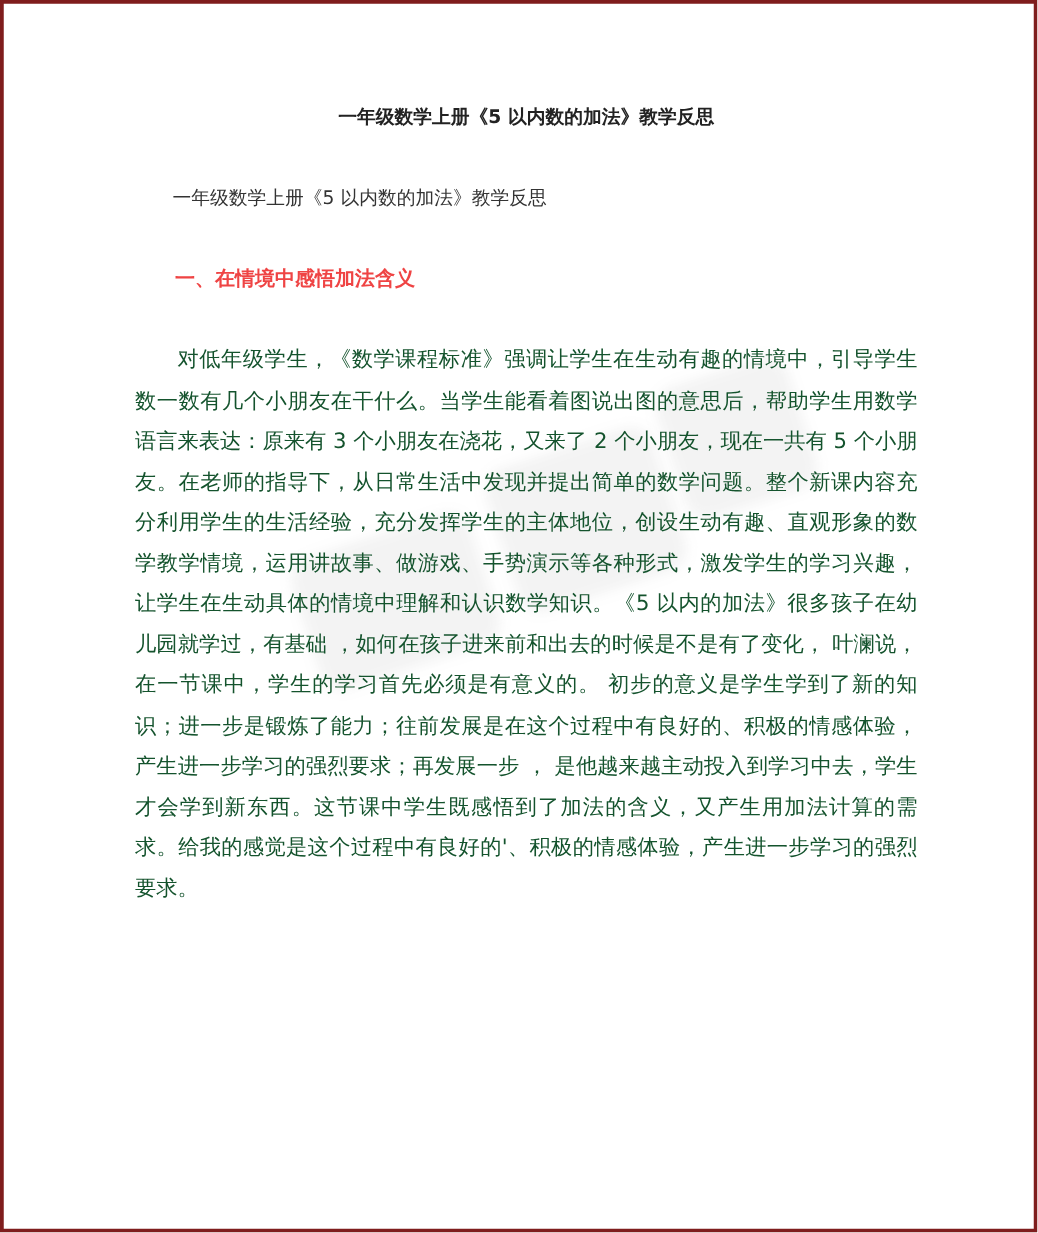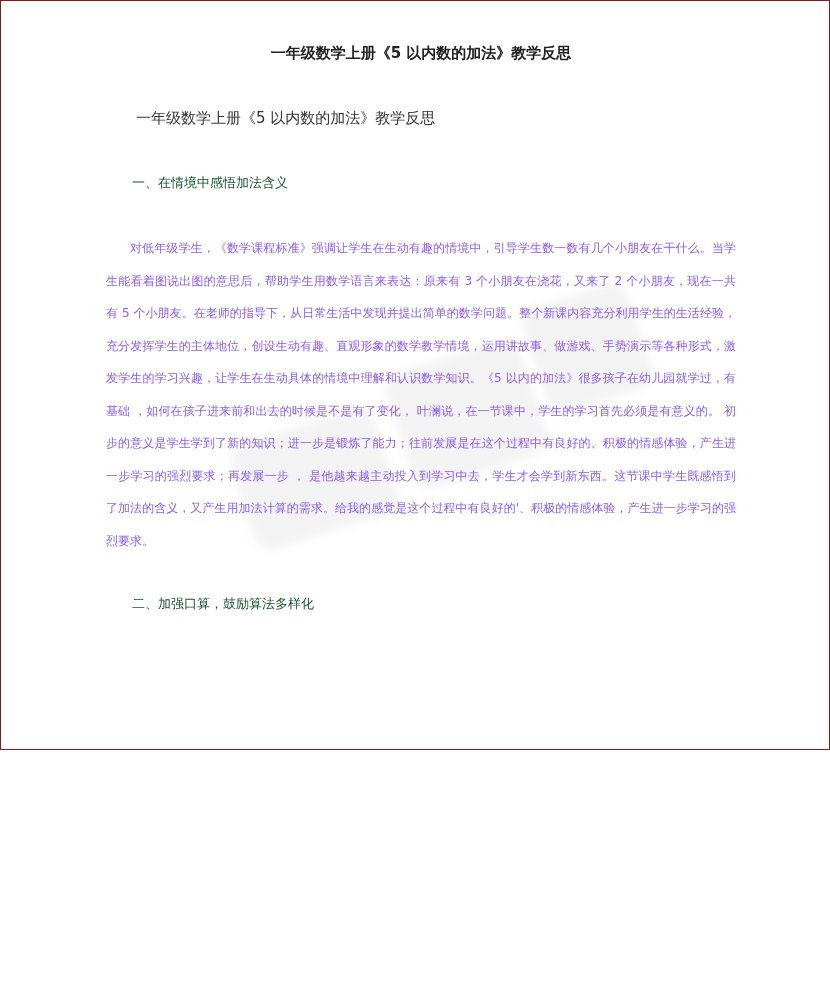--- a/index.html
+++ b/index.html
@@ -10,24 +10,24 @@
   body {
     width: 830px;
     height: 986px;
     overflow: hidden;
     font-family: "DejaVu Sans", "Liberation Sans", sans-serif;
   }
   .page {
     position: relative;
     box-sizing: border-box;
     width: 830px;
-    height: 750px;
+    height: 986px;
     background: #ffffff;
-    border: 1px solid #7f1d1d;
-    padding: 36px 93px 0 105px;
+    border: 3px solid #7f1d1d;
+    padding: 74px 93px 0 105px;
     overflow: hidden;
     color: #333333;
   }
   .doc-title {
     margin: 0 0 33px 0;
     font-size: 15px;
     line-height: 32px;
     font-weight: bold;
     color: #222222;
     text-align: center;
@@ -35,33 +35,33 @@
   .intro-line {
     margin: 0 0 33px 0;
     font-size: 15px;
     line-height: 32px;
     font-weight: normal;
     text-indent: 2em;
     color: #333333;
   }
   .section-heading {
     margin: 0 0 33px 0;
-    font-size: 13px;
+    font-size: 16px;
     line-height: 32px;
-    font-weight: normal;
+    font-weight: bold;
     text-indent: 2em;
-    color: #14532d;
+    color: #ef4444;
   }
   .body-para {
     margin: 0 0 31px 0;
-    font-size: 12px;
+    font-size: 17px;
     line-height: 32.5px;
     text-align: justify;
     text-indent: 2em;
-    color: #8b5cf6;
+    color: #14532d;
     word-break: break-all;
   }
   
   .watermark {
     position: absolute;
     left: 230px;
     top: 320px;
     width: 430px;
     height: 220px;
     transform: rotate(-18deg);
@@ -96,17 +96,16 @@
   <div class="content">
 
     <h1 class="doc-title">一年级数学上册《5 以内数的加法》教学反思</h1>
 
     <p class="intro-line">一年级数学上册《5 以内数的加法》教学反思</p>
 
     <h2 class="section-heading">一、在情境中感悟加法含义</h2>
 
     <p class="body-para">对低年级学生，《数学课程标准》强调让学生在生动有趣的情境中，引导学生数一数有几个小朋友在干什么。当学生能看着图说出图的意思后，帮助学生用数学语言来表达：原来有 3 个小朋友在浇花，又来了 2 个小朋友，现在一共有 5 个小朋友。在老师的指导下，从日常生活中发现并提出简单的数学问题。整个新课内容充分利用学生的生活经验，充分发挥学生的主体地位，创设生动有趣、直观形象的数学教学情境，运用讲故事、做游戏、手势演示等各种形式，激发学生的学习兴趣，让学生在生动具体的情境中理解和认识数学知识。《5 以内的加法》很多孩子在幼儿园就学过，有基础 ，如何在孩子进来前和出去的时候是不是有了变化， 叶澜说，在一节课中，学生的学习首先必须是有意义的。 初步的意义是学生学到了新的知识；进一步是锻炼了能力；往前发展是在这个过程中有良好的、积极的情感体验，产生进一步学习的强烈要求；再发展一步 ， 是他越来越主动投入到学习中去，学生才会学到新东西。这节课中学生既感悟到了加法的含义，又产生用加法计算的需求。给我的感觉是这个过程中有良好的'、积极的情感体验，产生进一步学习的强烈要求。</p>
 
-    <h2 class="section-heading">二、加强口算，鼓励算法多样化</h2>
 
 
   </div>
 </div>
 
 </body></html>

